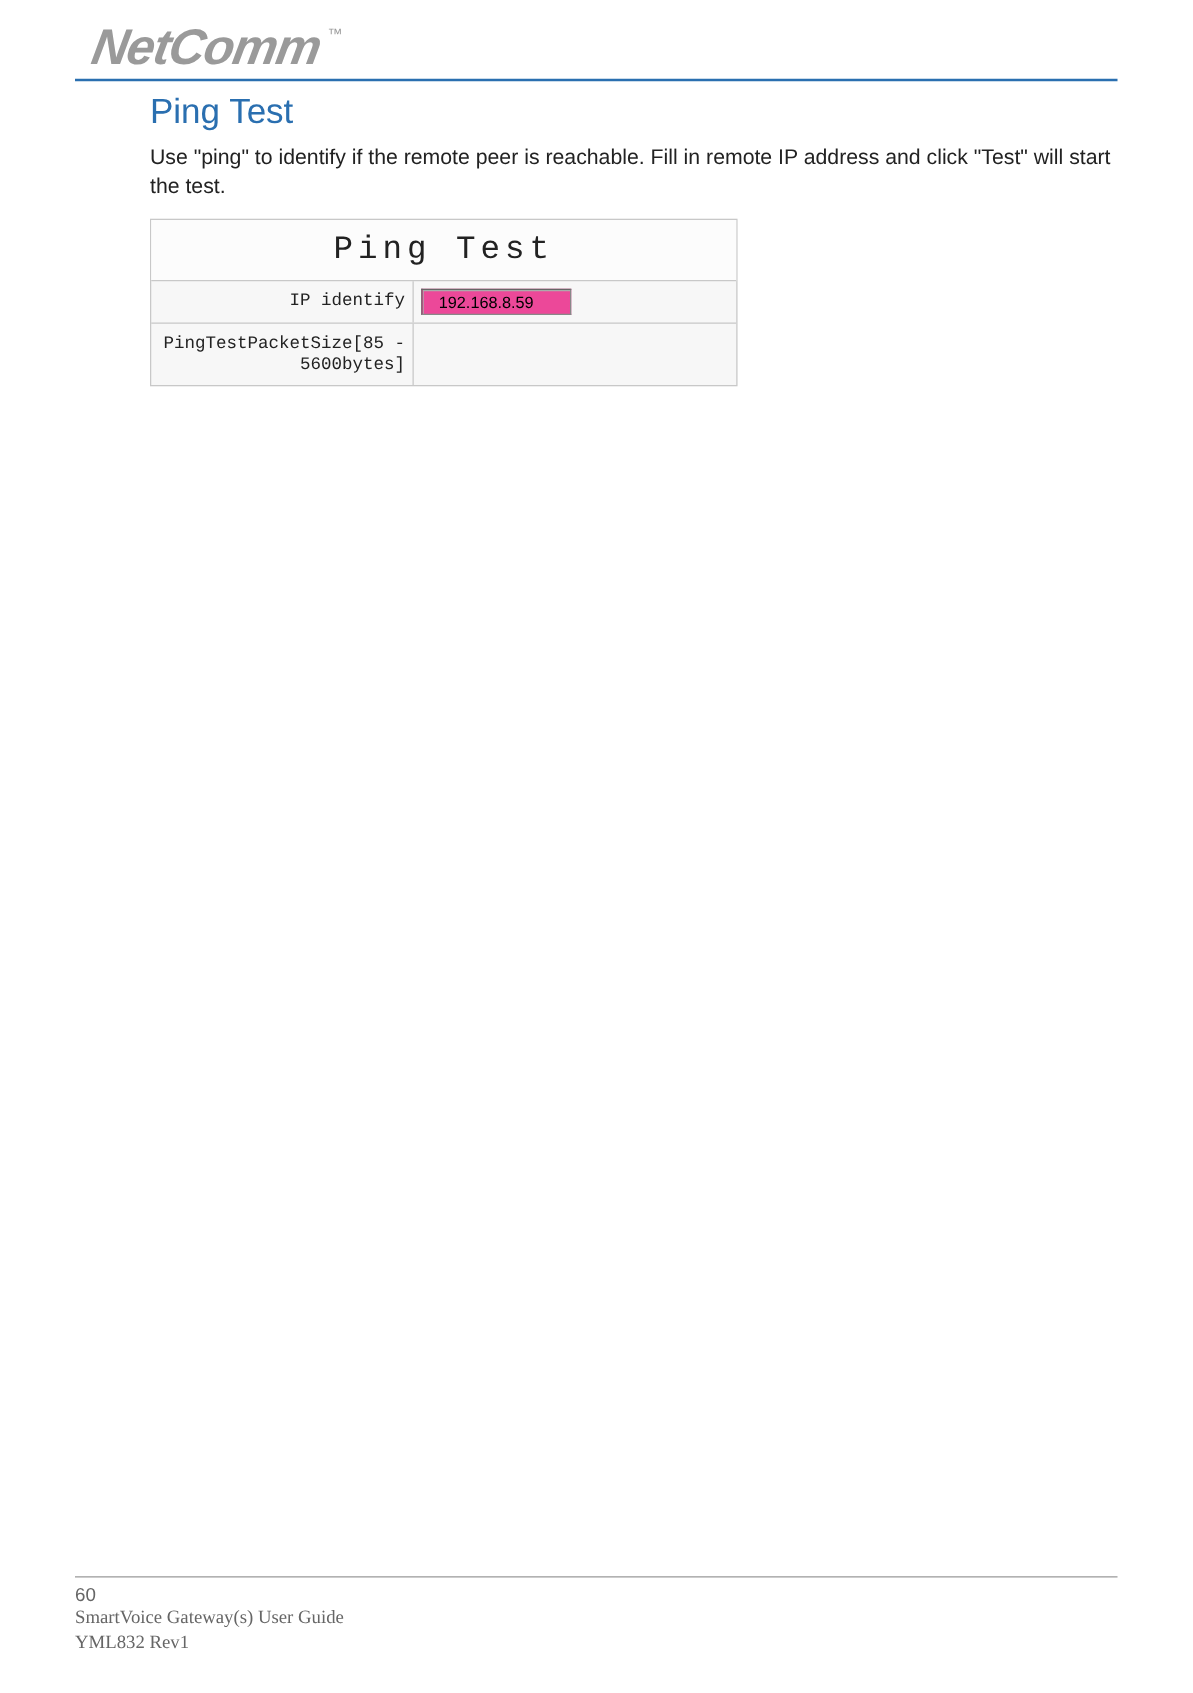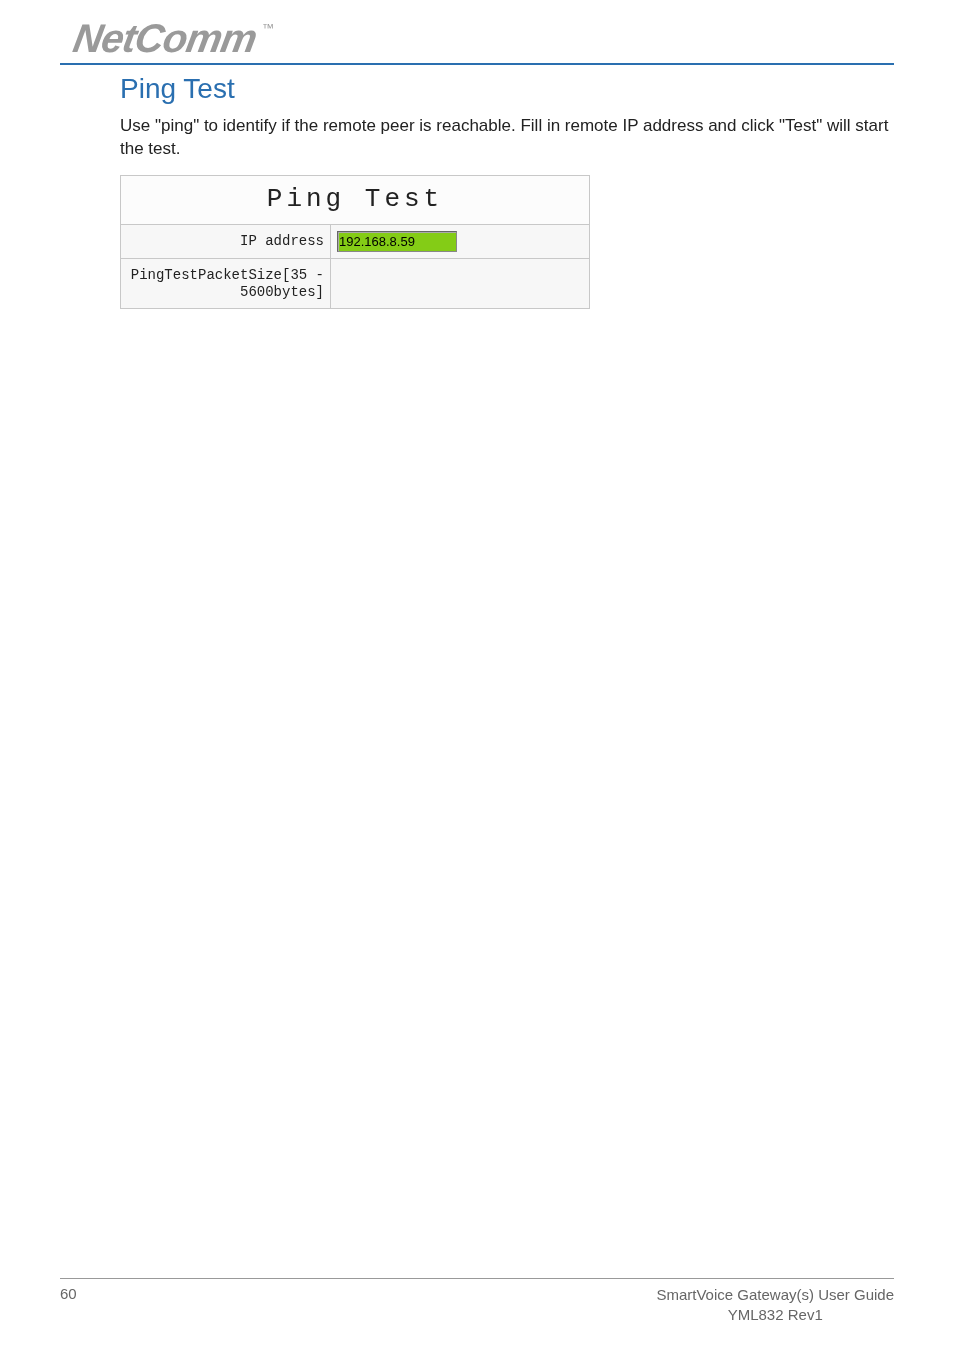--- a/index.html
+++ b/index.html
@@ -10,27 +10,27 @@
   .logo-tm { font-size: 12px; color: #9a9a9a; position: relative; top: -20px; margin-left: 2px; }
   .rule { border: none; border-top: 2px solid #2a6fb0; margin: 2px 0 8px 0; }
   .section-title { color: #2a6fb0; font-size: 28px; font-weight: 400; margin-left: 60px; margin-top: 2px; font-family: "Helvetica Neue", Arial, sans-serif; }
   .body-text { font-size: 17px; line-height: 1.35; margin: 10px 0 14px 60px; max-width: 780px; font-family: "Helvetica Neue", Arial, sans-serif; font-weight: 300; }
   .ui-box { margin-left: 60px; width: 470px; border: 1px solid #c8c8c8; background: #f7f7f7; }
   .ui-title { text-align: center; font-family: "Courier New", monospace; font-size: 26px; padding: 8px 0 10px 0; border-bottom: 1px solid #c8c8c8; letter-spacing: 4px; background: #fcfcfc; }
   .ui-row { display: flex; border-bottom: 1px solid #c8c8c8; }
   .ui-row:last-child { border-bottom: none; }
   .ui-label { width: 210px; font-family: "Courier New", monospace; font-size: 14px; text-align: right; padding: 8px 6px; border-right: 1px solid #c8c8c8; display: flex; align-items: center; justify-content: flex-end; line-height: 1.2; }
   .ui-field { flex: 1; padding: 6px 6px; display: flex; align-items: center; }
-  .ui-input { font-family: Arial, sans-serif; font-size: 13px; border: 1px solid #888; border-top-color: #666; border-left-color: #666; background: #84cc16; padding: 2px 1px; box-shadow: inset 1px 1px 0 #aaa; }
+  .ui-input { font-family: Arial, sans-serif; font-size: 13px; border: 1px solid #888; border-top-color: #666; border-left-color: #666; background: #ec4899; padding: 2px 13px; box-shadow: inset 1px 1px 0 #aaa; }
   .ip-input { width: 120px; }
   .small-input { width: 46px; }
   .footer { position: absolute; bottom: 30px; left: 60px; right: 60px; }
   .footer-rule { border: none; border-top: 1px solid #999; margin-bottom: 6px; }
-  .footer-row { display: flex; justify-content: space-between; font-size: 15px; color: #666; font-family: "Helvetica Neue", Arial, sans-serif; font-weight: 300; }
-  .footer-right { text-align: center; line-height: 1.3; }
+  .footer-row { display: flex; justify-content: space-between; font-size: 15px; color: #666; font-family: "Helvetica Neue", Arial, sans-serif; font-weight: 300; flex-direction: column; }
+  .footer-right { text-align: left; line-height: 1.3; font-family: Liberation Serif, serif; }
 </style>
 </head>
 <body>
 
 <div class="page">
 
   <div class="logo-row">
     <span class="logo-text">NetComm</span>
     <span class="logo-tm">™</span>
   </div>
@@ -38,29 +38,29 @@
   <hr class="rule">
 
   <h2 class="section-title">Ping Test</h2>
 
   <p class="body-text">Use "ping" to identify if the remote peer is reachable. Fill in remote IP address and click "Test" will start the test.</p>
 
   <div class="ui-box">
     <div class="ui-title">Ping Test</div>
 
     <div class="ui-row">
-      <div class="ui-label">IP address</div>
+      <div class="ui-label">IP identify</div>
       <div class="ui-field">
         <input class="ui-input ip-input" value="192.168.8.59" style="">
       </div>
     </div>
 
 
     <div class="ui-row">
-      <div class="ui-label">PingTestPacketSize[35 - 5600bytes]</div>
+      <div class="ui-label">PingTestPacketSize[85 - 5600bytes]</div>
     </div>
   </div>
 
   <div class="footer">
     <hr class="footer-rule">
     <div class="footer-row">
       <span>60</span>
       <span class="footer-right">
         <span>SmartVoice Gateway(s) User Guide</span><br>
         <span>YML832 Rev1</span>

